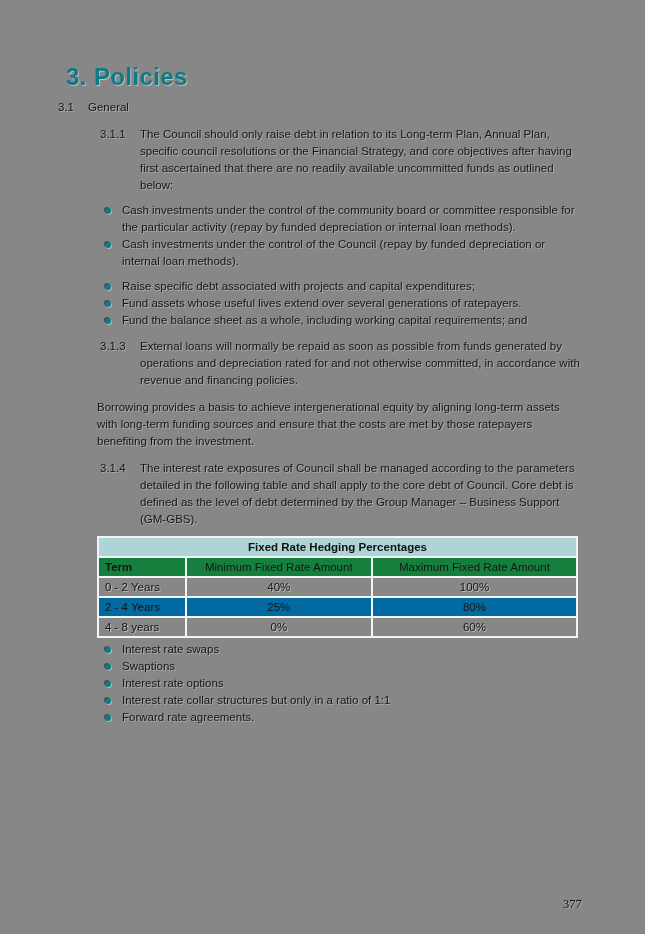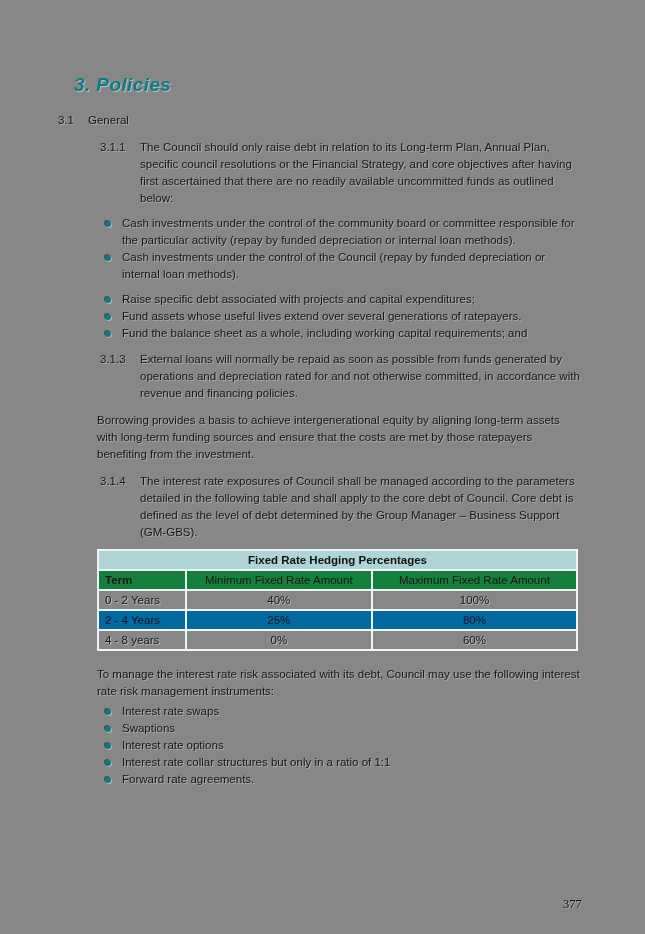--- a/index.html
+++ b/index.html
@@ -13,29 +13,28 @@
     position: relative;
     width: 645px; height: 934px;
     overflow: hidden;
     font-size: 11.5px;
     line-height: 17px;
     color: #161616;
   }
   .ghost { text-shadow: 1px 1px 0 rgba(255,255,255,0.30); }
 
   .doc-title {
-    margin: 16px;
+    margin: 8px;
     padding: 57px 0 0 58px;
-    font-size: 19px;
+    font-size: 24px;
     line-height: 23px;
     font-weight: bold;
     color: #0d7b87;
     letter-spacing: 0.4px;
     text-shadow: 1px 1px 0 rgba(255,255,255,0.45);
-    font-style: italic;
   }
 
   .section-head { display: flex; margin: 11px 0 0 58px; }
   .section-num  { width: 30px; flex: none; }
 
   .clause { display: flex; margin-left: 100px; }
   .clause-num  { width: 40px; flex: none; }
   .clause-body { width: 440px; }
 
   .m10 { margin-top: 10px; }
@@ -177,21 +176,20 @@
       <td class="val">80%</td>
     </tr>
     <tr class="row-gray">
       <td class="term-col">4 - 8 years</td>
       <td class="val">0%</td>
       <td class="val">60%</td>
     </tr>
   </tbody>
     </table>
 
-  <div class="para para-manage ghost">To manage the interest rate risk associated with its debt, Council may use the following interest rate risk management instruments:</div>
 
   <ul class="bullet-list instrument-list ghost">
     <li>
       <span class="bullet-dot"></span>
       <span class="bullet-text">Interest rate swaps</span>
     </li>
     <li>
       <span class="bullet-dot"></span>
       <span class="bullet-text">Swaptions</span>
     </li>

